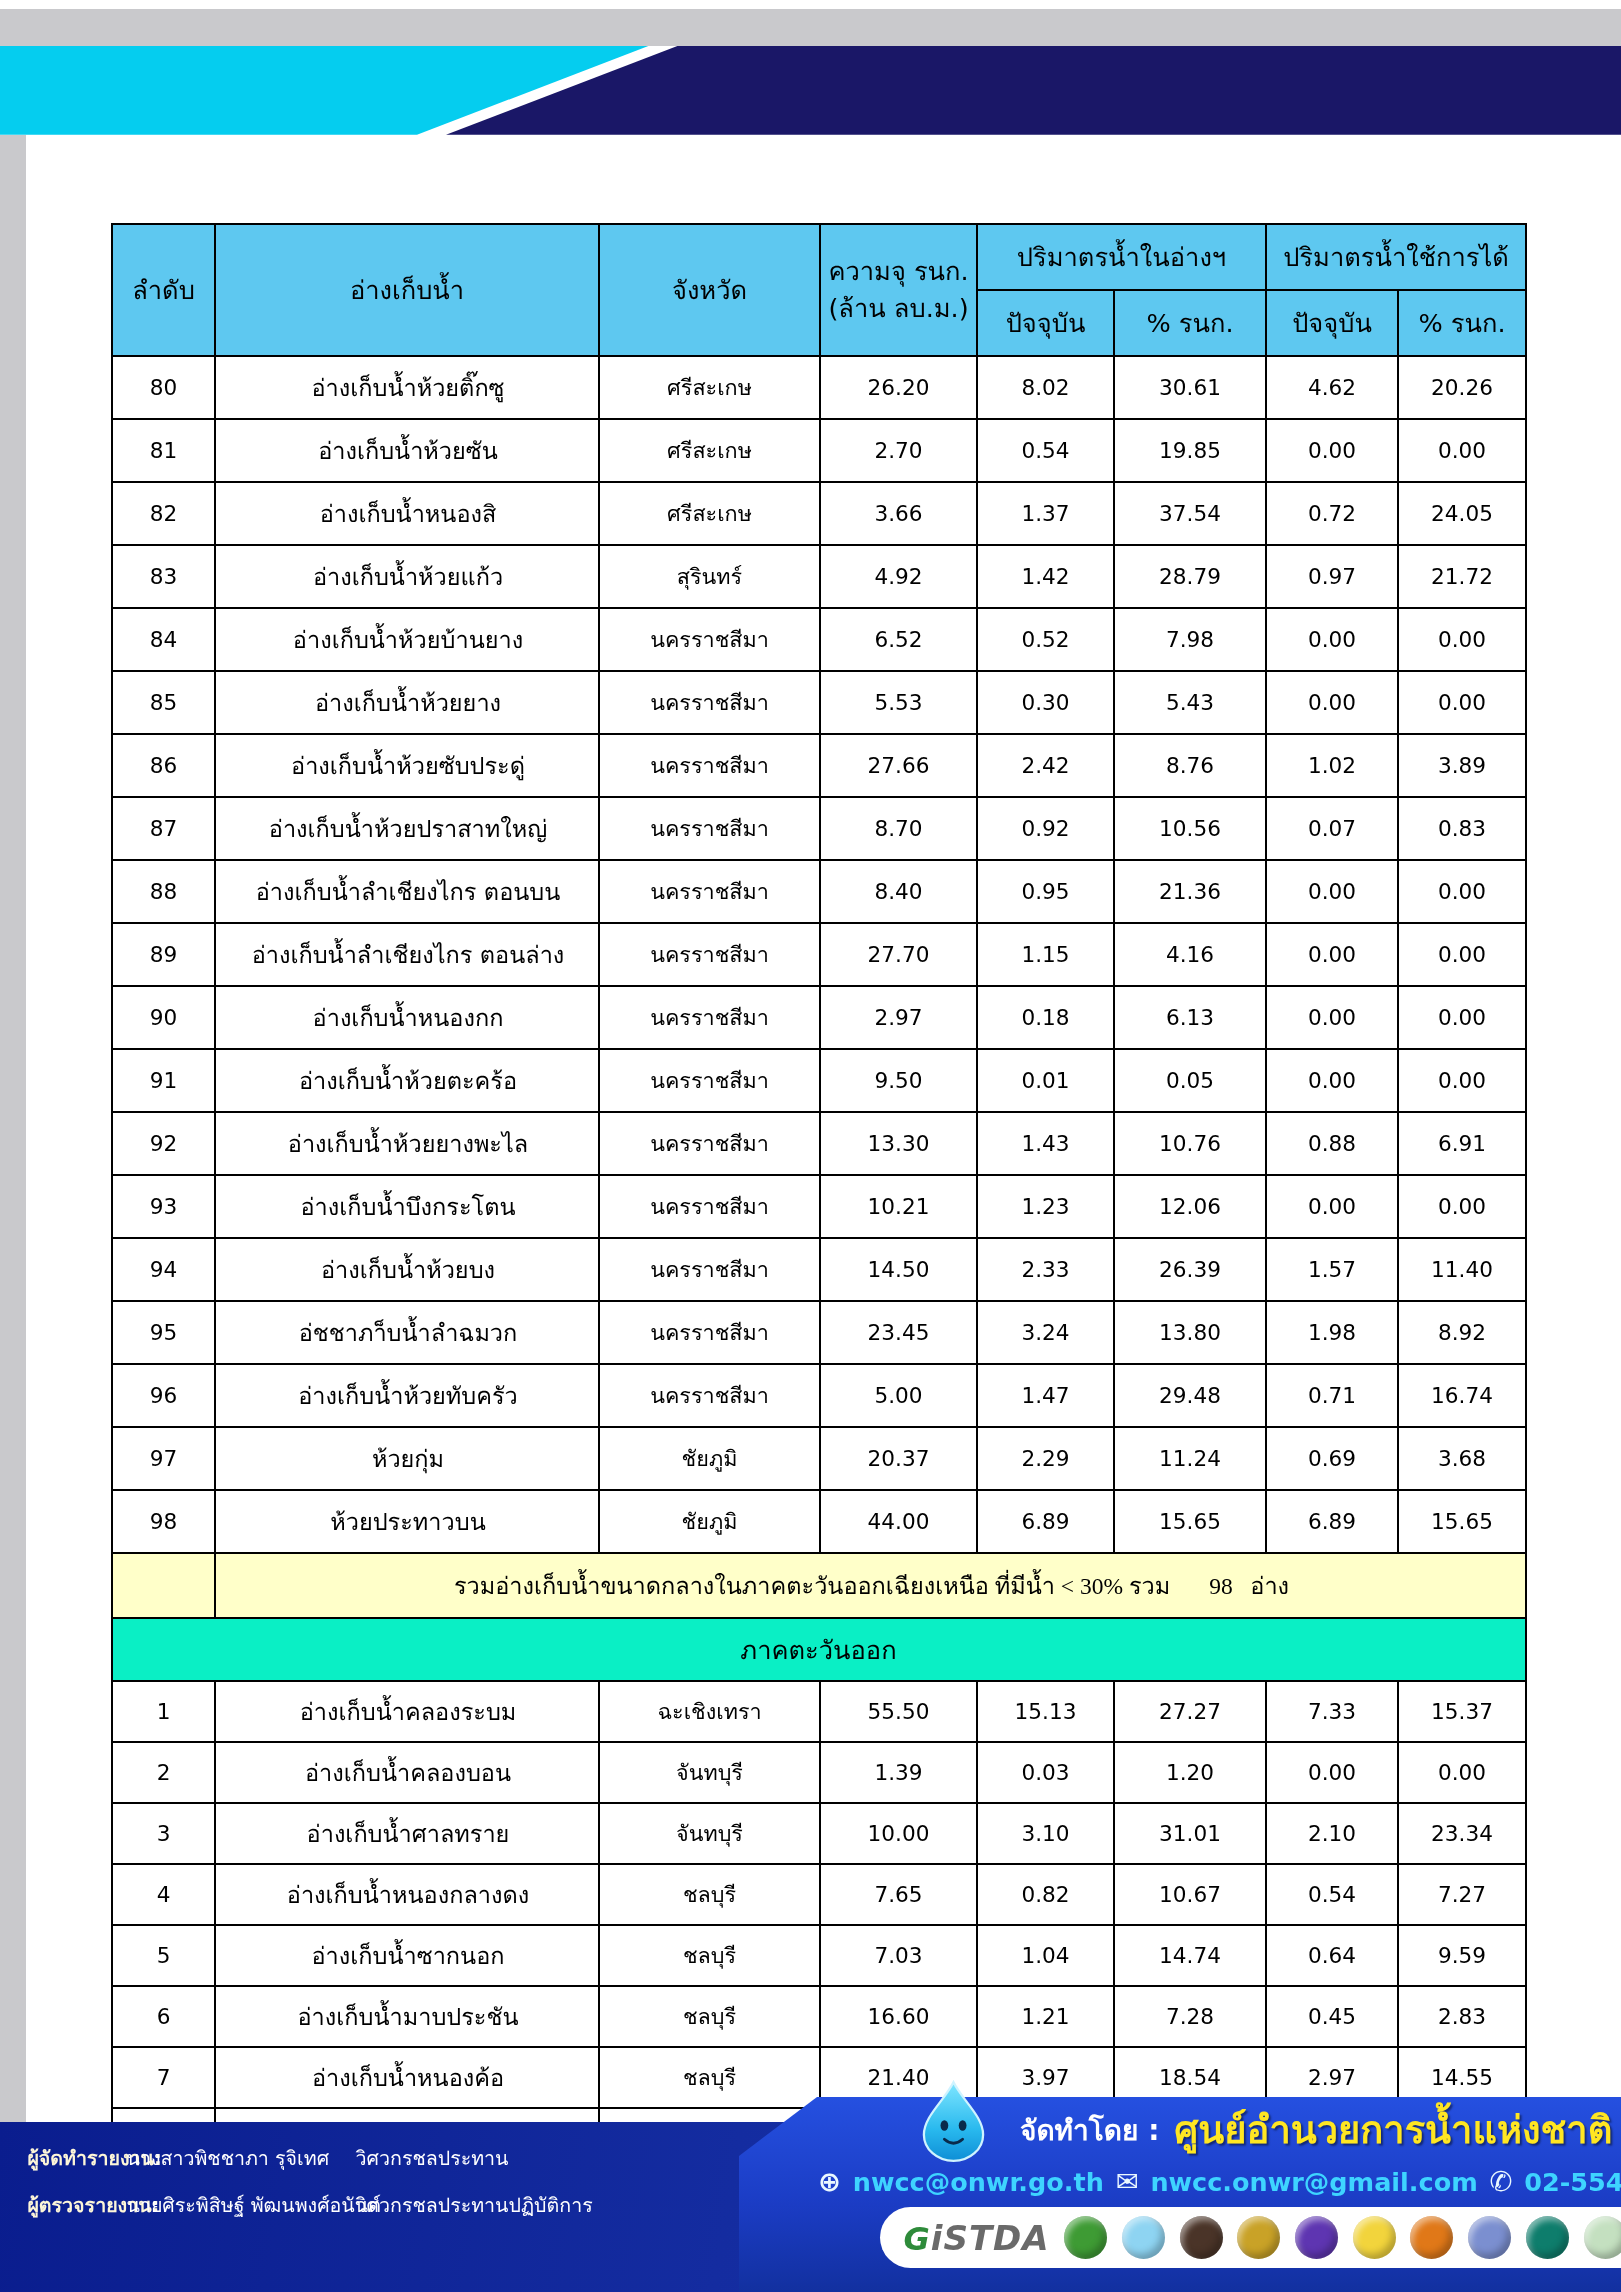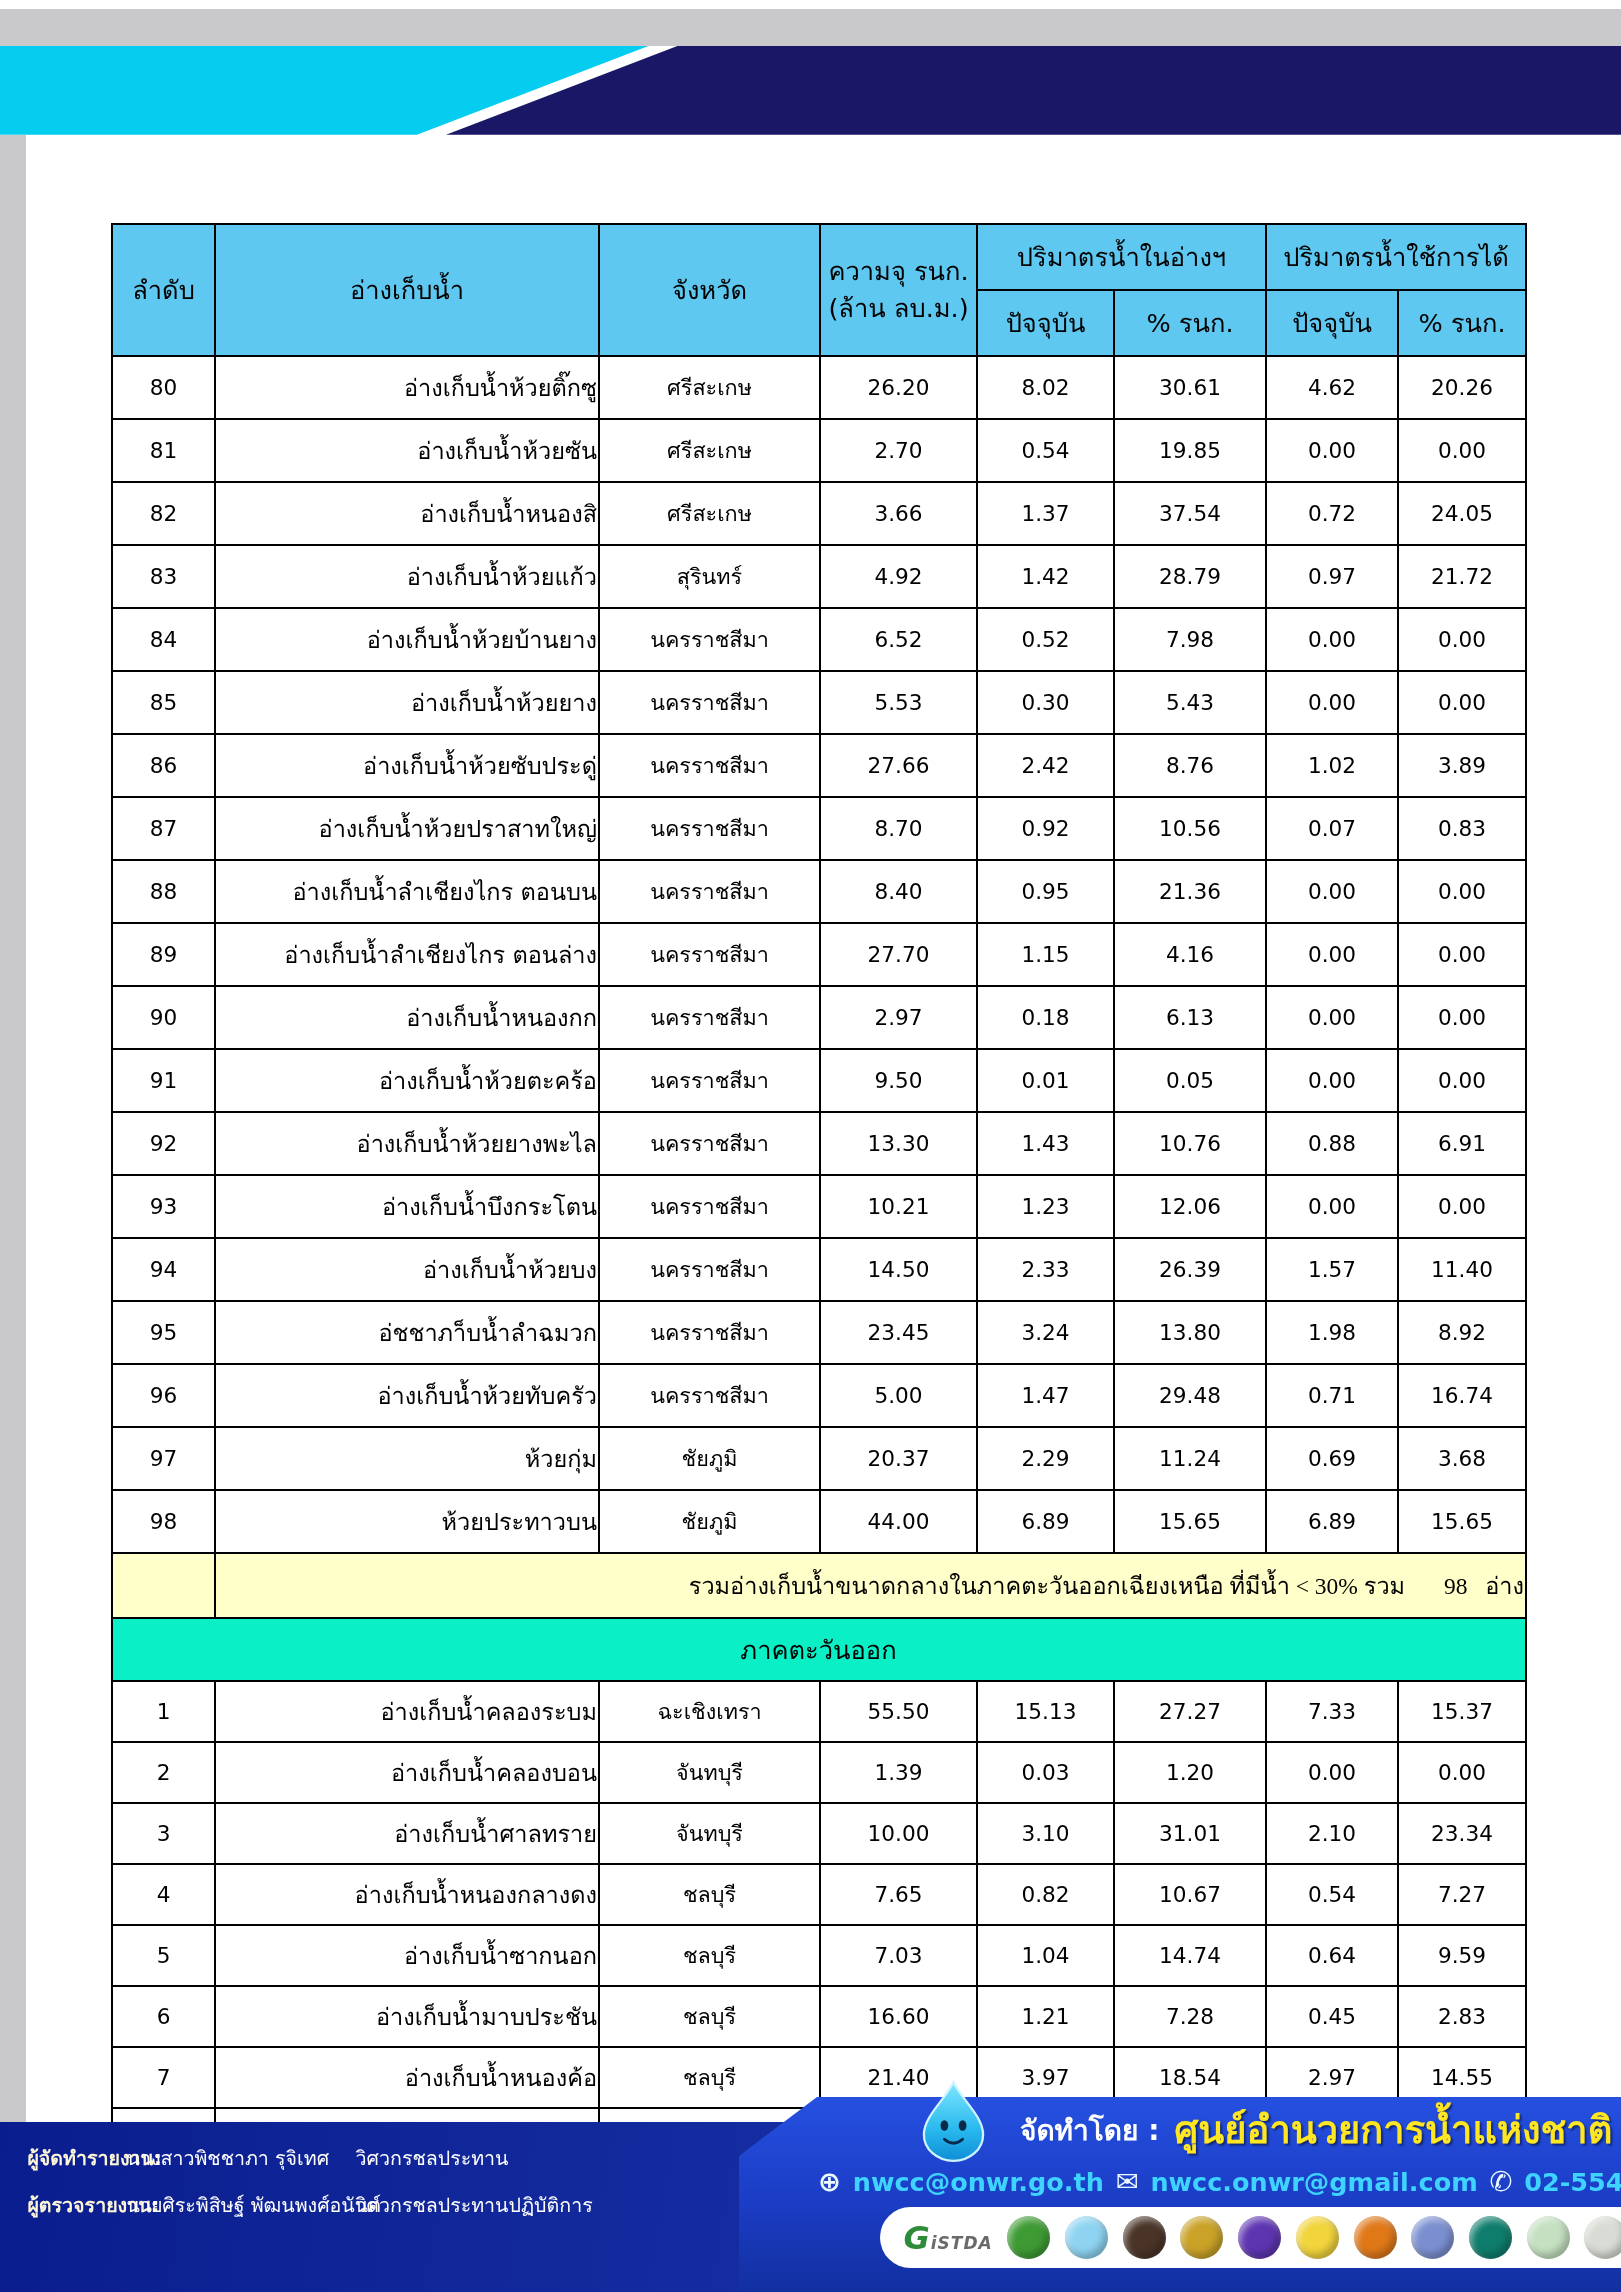--- a/index.html
+++ b/index.html
@@ -20,21 +20,21 @@
 
   
   .table-wrap{position:absolute;left:111px;top:223px;width:1414px;}
   table{border-collapse:collapse;width:100%;table-layout:fixed;border:2.9px solid #000;}
   th,td{border:2px solid #000;color:#000;overflow:hidden;}
   thead th{background:var(--header-blue);font-weight:normal;font-size:25.5px;height:62px;}
   thead tr:last-child th{border-bottom:2.9px solid #000;}
   tbody td{font-size:21.6px;text-align:center;}
   tbody.ne td{height:59px;}
   tbody.east td{height:57px;}
-  tbody td:nth-child(2){text-align:right;padding-left:3px;font-size:23.5px;}
+  tbody td:nth-child(2){text-align:center;padding-left:3px;font-size:23.5px;}
   .cap-line{display:block;line-height:1.45;}
   tr.summary-row td{background:var(--summary-yellow);height:61px;font-size:23.5px;font-family:Liberation Serif, serif;}
   tr.summary-row .sum-label{margin-right:39px;}
   tr.summary-row .sum-count{margin-right:17.6px;}
   tr.section-row td{background:var(--section-teal);height:59px;font-size:25.5px;text-align:center;padding-left:0;}
 
   
   .footer{position:absolute;left:0;bottom:0;width:1621px;height:171px;
     background:linear-gradient(100deg,#0A1D8E 0%,#142CA0 45%,#1E3DB8 100%);}
   .footer-right-banner{position:absolute;right:0;bottom:0;width:882px;height:196px;
@@ -47,21 +47,21 @@
   .f-title{display:inline-block;font-size:19.6px;margin-left:32px;}
   .made-by{position:absolute;left:1020px;top:2099px;white-space:nowrap;}
   .made-by-label{font-size:28px;font-weight:bold;color:#ffffff;vertical-align:middle;}
   .org-name{font-size:38px;font-weight:bold;color:var(--accent-yellow);vertical-align:middle;
     text-shadow:2px 2px 2px rgba(0,0,0,.45);margin-left:9.8px;}
   .contact-line{position:absolute;left:818px;top:2166px;display:flex;align-items:center;gap:11.8px;
     font-size:25.5px;font-weight:bold;color:var(--contact-cyan);white-space:nowrap;}
   .contact-icon{color:#EAF8FF;font-size:27.4px;}
   .logo-bar{position:absolute;left:880px;top:2207px;right:0;height:61px;background:#fff;
     border-radius:33px 0 0 33px;display:flex;align-items:center;padding:0 13.7px 0 23.5px;gap:14.7px;}
-  .gistda{font-size:17px;font-weight:bold;font-style:italic;color:#6A6A6A;letter-spacing:1px;}
+  .gistda{font-size:34px;font-weight:bold;font-style:italic;color:#6A6A6A;letter-spacing:1px;}
   .gistda::first-letter{color:#2E8B3A;font-size:32px;}
   .logo-dot{width:43px;height:43px;border-radius:50%;display:inline-block;flex:0 0 auto;
     box-shadow:inset -3.9px -4.9px 7.8px rgba(0,0,0,.25), inset 2.9px 3.9px 5.9px rgba(255,255,255,.5);}
   .mascot{position:absolute;left:919px;top:2080px;}
 </style>
 </head>
 <body>
 
 <div class="page">
 

